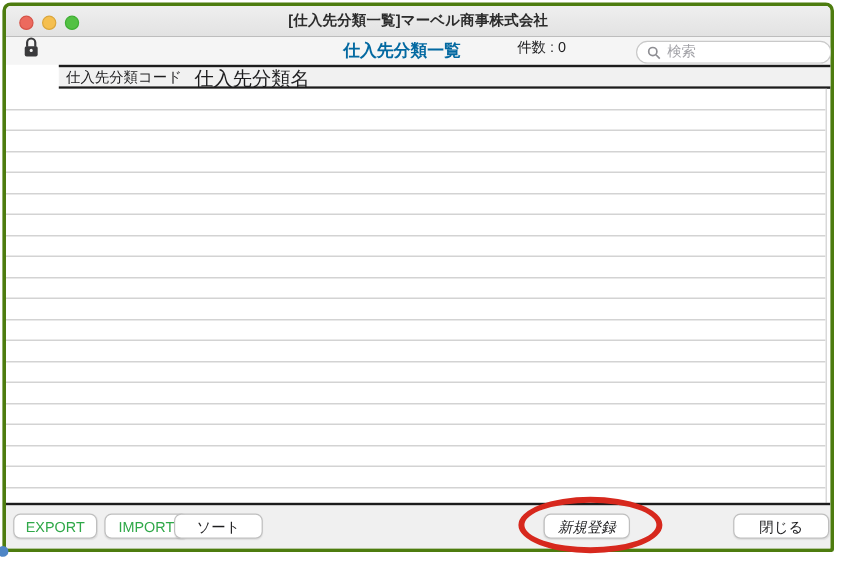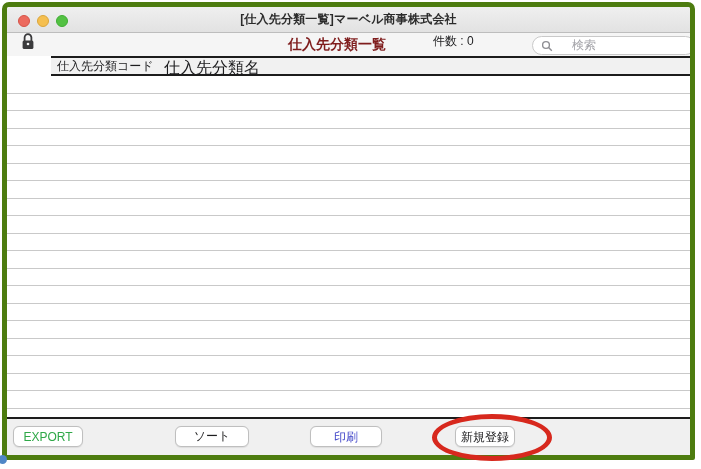--- a/index.html
+++ b/index.html
@@ -1,44 +1,44 @@
 <!DOCTYPE html>
 <html><head>
 <meta charset="utf-8">
 <style>
   * { margin:0; padding:0; box-sizing:border-box; }
   html,body { width:701px; height:469px; background:#ffffff; overflow:hidden;
               font-family:"Liberation Sans","DejaVu Sans",sans-serif; }
   .stage { position:relative; width:701px; height:469px; background:#fff; }
 
   .window { position:absolute; left:2px; top:2px; width:693px; height:458px;
-            background:#fff; border:5px solid #4d7c0f; border-radius:7px 7px 2px 2px;
+            background:#fff; border:3px solid #4d7c0f; border-radius:7px 7px 2px 2px;
             overflow:hidden; }
 
   
   .titlebar { position:absolute; left:0; top:0; width:100%; height:26px;
               background:linear-gradient(#efefef,#e2e2e2); border-bottom:1px solid #bdbdbd;
               display:flex; align-items:center; justify-content:center; }
   .title-text { font-size:12px; font-weight:bold; color:#2b2b2b; letter-spacing:0.2px; }
   .lights { position:absolute; left:11px; top:8px; display:flex; gap:7px; }
   .light { width:12px; height:12px; border-radius:50%; }
   .light.red    { background:#ec6a5e; border:1px solid #d65348; }
   .light.yellow { background:#f5bf4f; border:1px solid #dba63b; }
   .light.green  { background:#53c143; border:1px solid #3fae33; }
 
   
   .toolbar { position:absolute; left:0; top:26px; width:100%; height:23px; background:#f5f5f5; }
   .lock { position:absolute; left:13px; top:-2px; }
   .tb-title { position:absolute; left:248px; top:3px; width:164px; text-align:center;
-              font-size:14px; font-weight:bold; color:#7f1d1d; }
+              font-size:14px; font-weight:bold; color:#0369a1; }
   .count { position:absolute; left:426px; top:0; font-size:12px; color:#1d1d1f; }
   .count b { font-weight:normal; }
   .search { position:absolute; left:525px; top:3px; width:163px; height:19px;
             background:#fff; border:1px solid #c9c9c9; border-radius:10px;
-            display:flex; align-items:center; padding:0 8px; gap:19px; }
+            display:flex; align-items:center; padding:0 8px; gap:5px; }
   .search-ph { font-size:12px; color:#a2a2a7; }
 
   
   .list-header { position:absolute; left:0; top:49px; width:684px; height:20px;
                  background:#f1f1f1; border-top:2px solid #1c1c1c; border-bottom:2px solid #1c1c1c;
                  border-right:2px solid #1c1c1c; display:flex; align-items:flex-start;margin-left:44px; }
   .col-code { margin-left:6px; width:106px; font-size:12px; color:#1d1d1f; }
   .col-name { margin-left:1px; font-size:16px; color:#1d1d1f; }
   .rows { position:absolute; left:0; top:69px; width:684px; height:351px;
           border-right:1px solid #cfcfcf; background:#fff; overflow:hidden; }
@@ -48,23 +48,23 @@
   .footer { position:absolute; left:0; bottom:0; width:100%; height:38px;
             background:#f0f0f0; border-top:2px solid #1c1c1c; }
   .btn { position:absolute; top:7px; height:21px; background:#fff; border:1px solid #bfbfbf;
          border-radius:6px; font-size:12px; font-family:inherit; text-align:center; line-height:18px;
          box-shadow:0 0.5px 1px rgba(0,0,0,0.08); cursor:default; }
   .btn.green { color:#2fa848; }
   .btn.dark  { color:#1d1d1f; }
   .btn.blue  { color:#4146c9; }
   #btn-export { left:6px;   width:70px; }
   #btn-import { left:82px;  width:70px; }
-  #btn-sort   { left:168px; width:74px;font-family:Liberation Mono, monospace; }
+  #btn-sort   { left:140px; width:74px; }
   #btn-print  { left:303px; width:72px; }
-  #btn-new    { left:448px; width:60px; }
+  #btn-new    { left:448px; width:72px;font-style:italic; }
   #btn-close  { left:606px; width:80px; }
 
   
   .red-ellipse { position:absolute; left:432px; top:414px; width:120px; height:47px;
                  border:5px solid #d7281d; border-radius:50%; pointer-events:none; z-index:10; }
 
   
   .blue-dot { position:absolute; left:-2px; top:455px; width:9px; height:9px;
               border-radius:50%; background:#4f86c6; }
 </style>
@@ -127,22 +127,23 @@
         <div class="row"></div>
         <div class="row"></div>
         <div class="row"></div>
         <div class="row"></div>
         <div class="row"></div>
         <div class="row"></div>
       </div>
 
     <div class="footer">
       <button class="btn green" id="btn-export">EXPORT</button>
+      <button class="btn green" id="btn-import">IMPORT</button>
       <button class="btn dark" id="btn-sort">ソート</button>
-      <button class="btn blue" id="btn-print">印刷</button>
       <button class="btn dark" id="btn-new">新規登録</button>
+      <button class="btn dark" id="btn-close">閉じる</button>
     </div>
   </div>
 
   <div class="red-ellipse"></div>
 
   <div class="blue-dot"></div>
 </div>
 
 </body></html>

